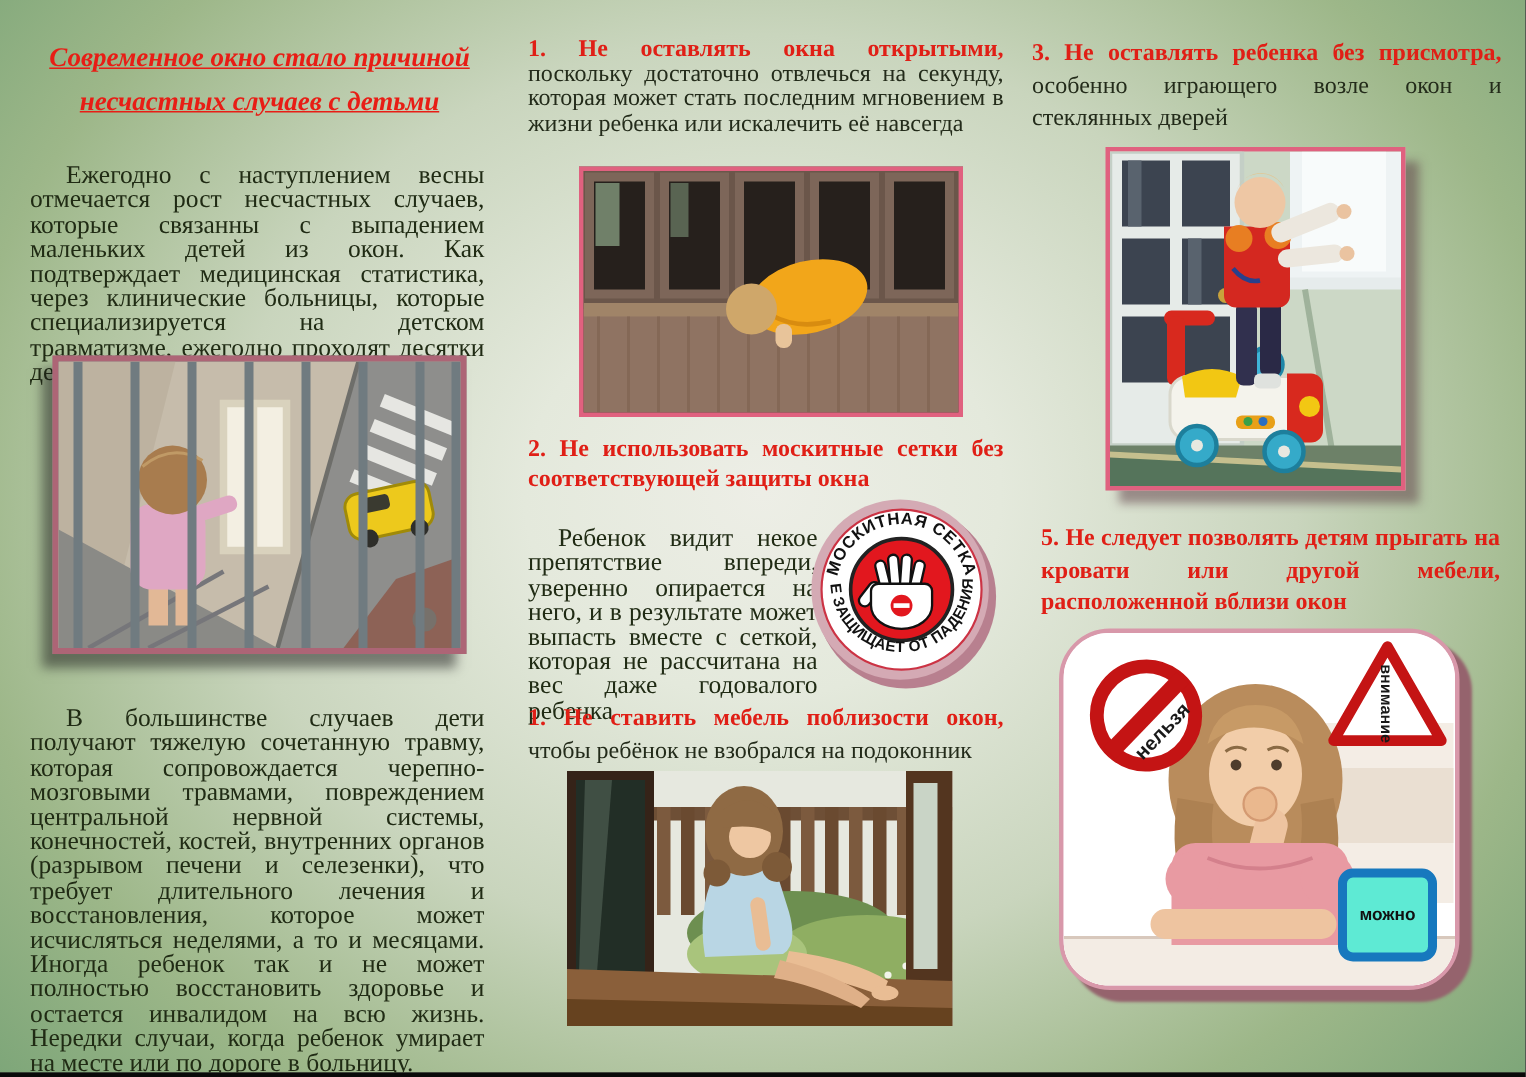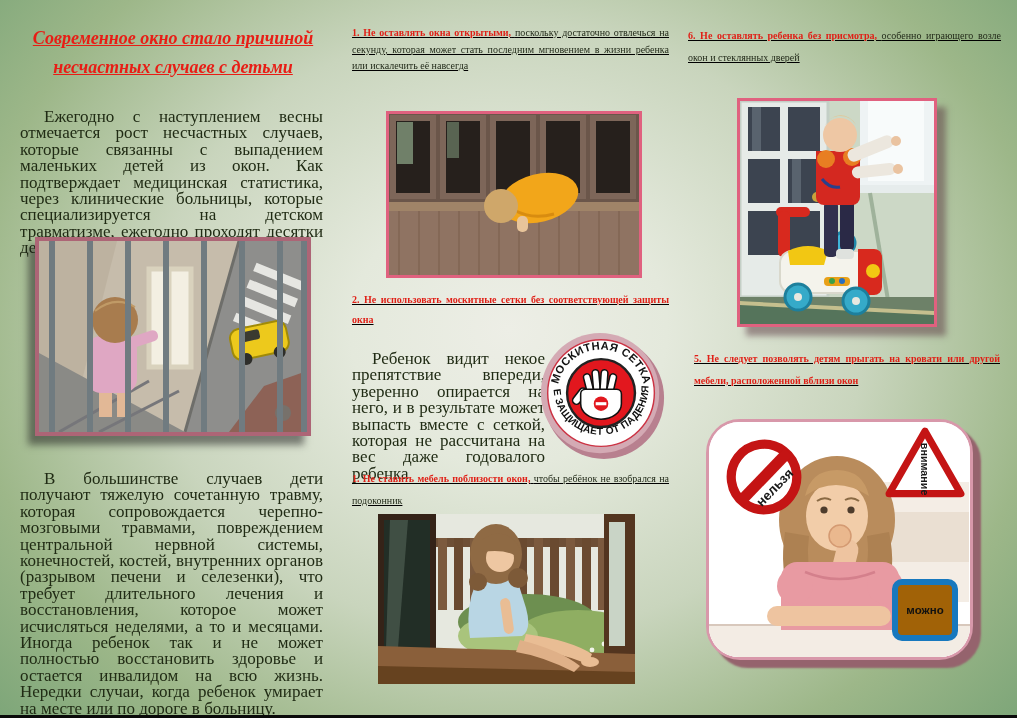--- a/index.html
+++ b/index.html
@@ -13,21 +13,21 @@
   
   .title{
     position:absolute;left:24px;top:24px;width:298px;text-align:center;
     font-size:18px;font-weight:bold;font-style:italic;line-height:1.6;
     color:#e81d15;text-decoration:underline;
   }
   .para{
     position:absolute;text-align:justify;color:#202b14;
     font-size:17px;line-height:16.4px;text-indent:24px;
   }
-  .rule{position:absolute;text-align:justify;font-size:10px;line-height:16.6px;margin:0;text-decoration:underline;}
+  .rule{position:absolute;text-align:justify;font-size:16px;line-height:16.6px;margin:0;}
   .rule .lead{color:#e01f16;font-weight:bold;}
   .rule .rest{color:#232b1a;font-weight:normal;}
   .lh-mid{line-height:19.5px;}
   .lh-loose{line-height:21.5px;}
   
   .photo{position:absolute;overflow:hidden;line-height:0;}
   .photo svg{display:block;width:100%;height:100%;}
   .ph-left{
     left:35px;top:237px;width:268px;height:191px;
     border:4px solid #ad6576;box-shadow:-7px 9px 7px rgba(25,25,25,.5);
@@ -50,21 +50,21 @@
   .card{
     position:absolute;left:706px;top:419px;width:261px;height:235px;
     background:#fff;border:3px solid #d898aa;border-radius:34px;
     box-shadow:8px 8px 2px #95636d;
   }
   .card .scene{position:absolute;inset:0;border-radius:30px;overflow:hidden;}
   .sign-no{position:absolute;left:12px;top:12px;width:86px;height:86px;transform:rotate(-8deg);}
   .sign-warn{position:absolute;right:4px;top:2px;width:82px;height:78px;}
   .sign-ok{
     position:absolute;right:12px;bottom:16px;width:54px;height:50px;
-    background:#a16207;border:6px solid #1778be;border-radius:10px;
+    background:#5eead4;border:6px solid #1778be;border-radius:10px;
     display:flex;align-items:center;justify-content:center;
     font-family:"Liberation Sans",sans-serif;font-weight:bold;font-size:11.5px;color:#111;
   }
 </style>
 </head>
 <body>
 
 <div class="page">
 
   <div class="title">Современное окно стало причиной несчастных случаев с детьми</div>
@@ -237,21 +237,21 @@
       <rect x="124" y="84" width="10" height="36" rx="5" fill="#e9bd94" transform="rotate(-8 129 102)"></rect>
       <ellipse cx="118" cy="40" rx="26" ry="30" fill="#8f6a44"></ellipse>
       <circle cx="140" cy="64" r="10" fill="#7d5a38"></circle>
         <circle cx="100" cy="68" r="9" fill="#7d5a38"></circle>
       <circle cx="122" cy="44" r="14" fill="#eec7a2"></circle>
       <path d="M104,26 q18,-14 34,2 q6,8 4,18 q-10,-12 -38,-8 z" fill="#8f6a44"></path>
     </svg>
   </div>
 
   <p class="rule lh-loose" style="left:688px;top:25px;width:313px;">
-    <span class="lead">6. Не оставлять ребенка без присмотра,</span>
+    <span class="lead">3. Не оставлять ребенка без присмотра,</span>
     <span class="rest">особенно играющего возле окон и стеклянных дверей</span>
   </p>
 
   <div class="photo ph-r1">
     <svg viewBox="0 0 194 223" preserveAspectRatio="none">
       <rect width="194" height="223" fill="#ccd8c6"></rect>
       <rect x="120" y="0" width="74" height="86" fill="#eef3f4"></rect>
       <rect x="128" y="0" width="56" height="80" fill="#f8fbfb"></rect>
       <rect x="114" y="84" width="80" height="8" fill="#e6ecec"></rect>
       <line x1="130" y1="92" x2="152" y2="223" stroke="#9fb29b" stroke-width="4"></line>

